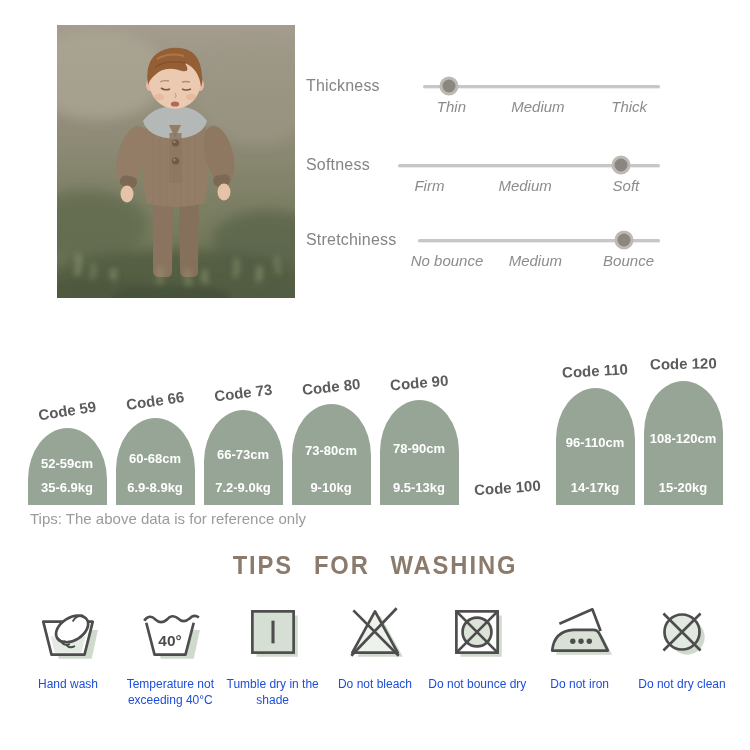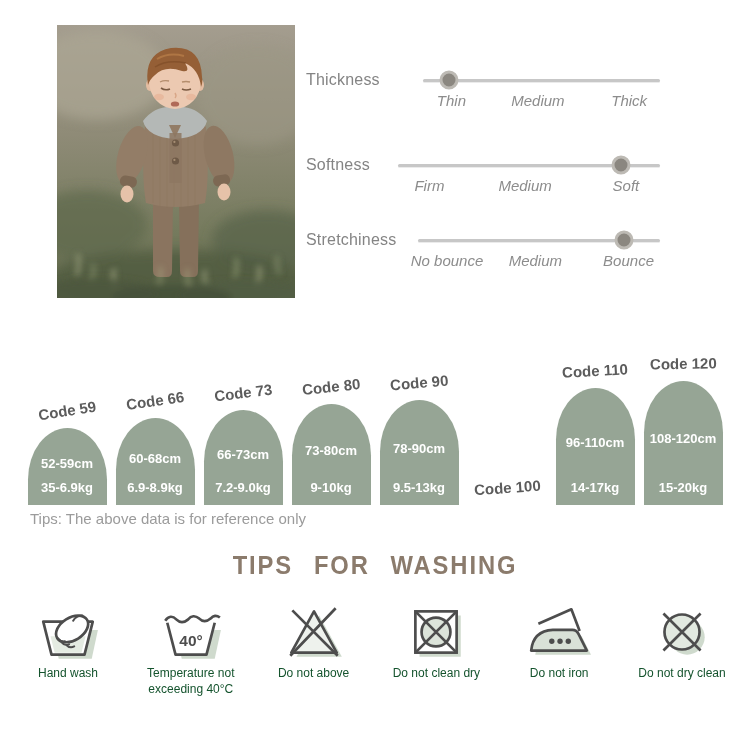--- a/index.html
+++ b/index.html
@@ -36,21 +36,21 @@
   .tips-note { position:absolute; left:30px; top:510px; font-size:15px; color:#9b9b9b;text-align:right; }
 
   
   .wash-title { position:absolute; top:551px; left:0; width:100%; margin:0; text-align:center;
                 font-size:25px; font-weight:bold; color:#8b7b6c; letter-spacing:2px; word-spacing:13px;
                 transform:scaleX(.95); }
   .wash-row { position:absolute; left:18px; top:599px; width:714px;
               display:flex; justify-content:space-between; align-items:flex-start; }
   .wash-item { width:100px; flex:0 0 100px; display:flex; flex-direction:column; align-items:center; }
   .wash-item svg { width:66px; height:66px; display:block; }
-  .wash-label { font-size:12px; color:#14532d; text-align:center; line-height:1.35; }
+  .wash-label { margin-top:11px; font-size:12px; color:#1d4ed8; text-align:center; line-height:1.35; }
 </style>
 </head>
 <body>
 
 <div class="page">
 
   <div class="photo-wrap">
     <svg viewBox="0 0 238 273" width="238" height="273">
       <defs>
         <linearGradient id="pbg" x1="0" y1="0" x2="0" y2="1">
@@ -121,21 +121,21 @@
       <g filter="url(#b3)">
         <ellipse cx="40" cy="268" rx="60" ry="14" fill="#4c573d" opacity=".9"></ellipse>
         <ellipse cx="190" cy="270" rx="70" ry="14" fill="#515c42" opacity=".9"></ellipse>
         <ellipse cx="115" cy="272" rx="60" ry="12" fill="#46513a" opacity=".85"></ellipse>
         <path d="M102 258 q3 -10 1 -16 M132 260 q-3 -10 -1 -16" stroke="#aab086" stroke-width="2" fill="none"></path>
       </g>
     </svg>
   </div>
 
   <div id="sliders">
-      <div class="slider-row" style="top: 62px; gap: 25px;">
+      <div class="slider-row" style="top: 68px; gap: 25px;">
         <span class="attr-label">Thickness</span>
         <div class="track-zone">
           <div class="track"></div>
           <div class="handle" style="left: 11%;"></div>
           <div class="ticks">
             <span style="left: 12%;">Thin</span>
             <span style="left: 48.5%;">Medium</span>
             <span style="left: 87%;">Thick</span>
           </div>
         </div>
@@ -240,34 +240,42 @@
         <svg viewBox="0 0 64 64">
           <path d="M12 26 L18 54 L50 54 L56 26 Z" transform="translate(5,4)" fill="#cfdacd"></path>
           <path d="M9 23 L17 54 L47 54 L55 23" fill="#ffffff" stroke="#4d4d4d" stroke-width="2.6" stroke-linejoin="round"></path>
           <path d="M7 21 q5 -7 11 -1 q5 5 11 0 q5 -6 11 -1 q5 5 11 0 q4 -5 9 -1" fill="none" stroke="#4d4d4d" stroke-width="2.6"></path>
           <text x="32" y="46" text-anchor="middle" font-size="15" font-weight="bold" fill="#4d4d4d" font-family="Liberation Sans, sans-serif">40°</text>
         </svg>
         <div class="wash-label">Temperature not exceeding 40°C</div>
       </div>
       <div class="wash-item">
         <svg viewBox="0 0 64 64">
+          <rect x="16" y="16" width="40" height="40" fill="#cfdacd"></rect>
+          <rect x="12" y="12" width="40" height="40" fill="#d6dfd4" stroke="#4d4d4d" stroke-width="2.6"></rect>
+          <line x1="32" y1="21" x2="32" y2="43" stroke="#4d4d4d" stroke-width="3"></line>
+        </svg>
+        <div class="wash-label">Tumble dry in the shade</div>
+      </div>
+      <div class="wash-item">
+        <svg viewBox="0 0 64 64">
           <path d="M32 12 L10 52 L54 52 Z" transform="translate(5,4)" fill="#cfdacd"></path>
           <path d="M32 12 L10 52 L54 52 Z" fill="#eef2ed" stroke="#4d4d4d" stroke-width="2.6" stroke-linejoin="round"></path>
           <path d="M11 11 L55 55 M53 9 L9 55" stroke="#4d4d4d" stroke-width="2.6"></path>
         </svg>
-        <div class="wash-label">Do not above</div>
+        <div class="wash-label">Do not bleach</div>
       </div>
       <div class="wash-item">
         <svg viewBox="0 0 64 64">
           <rect x="16" y="16" width="40" height="40" fill="#cfdacd"></rect>
           <rect x="12" y="12" width="40" height="40" fill="#ffffff" stroke="#4d4d4d" stroke-width="2.6"></rect>
           <circle cx="32" cy="32" r="14" fill="#dce4da" stroke="#4d4d4d" stroke-width="2.6"></circle>
           <path d="M12 12 L52 52 M52 12 L12 52" stroke="#4d4d4d" stroke-width="2.6"></path>
         </svg>
-        <div class="wash-label">Do not clean dry</div>
+        <div class="wash-label">Do not bounce dry</div>
       </div>
       <div class="wash-item">
         <svg viewBox="0 0 64 64">
           <path d="M5 50 Q7 31 26 30 L45 30 Q49 30 51 34 L59 50 Z" transform="translate(4,4)" fill="#cfdacd"></path>
           <path d="M12 24 L44 10 L52 31" fill="none" stroke="#4d4d4d" stroke-width="2.6" stroke-linejoin="round"></path>
           <path d="M5 50 Q7 31 26 30 L45 30 Q49 30 51 34 L59 50 Z" fill="#d9e1d7" stroke="#4d4d4d" stroke-width="2.6" stroke-linejoin="round"></path>
           <circle cx="25" cy="41" r="2.6" fill="#4d4d4d"></circle>
           <circle cx="33" cy="41" r="2.6" fill="#4d4d4d"></circle>
           <circle cx="41" cy="41" r="2.6" fill="#4d4d4d"></circle>
         </svg>

